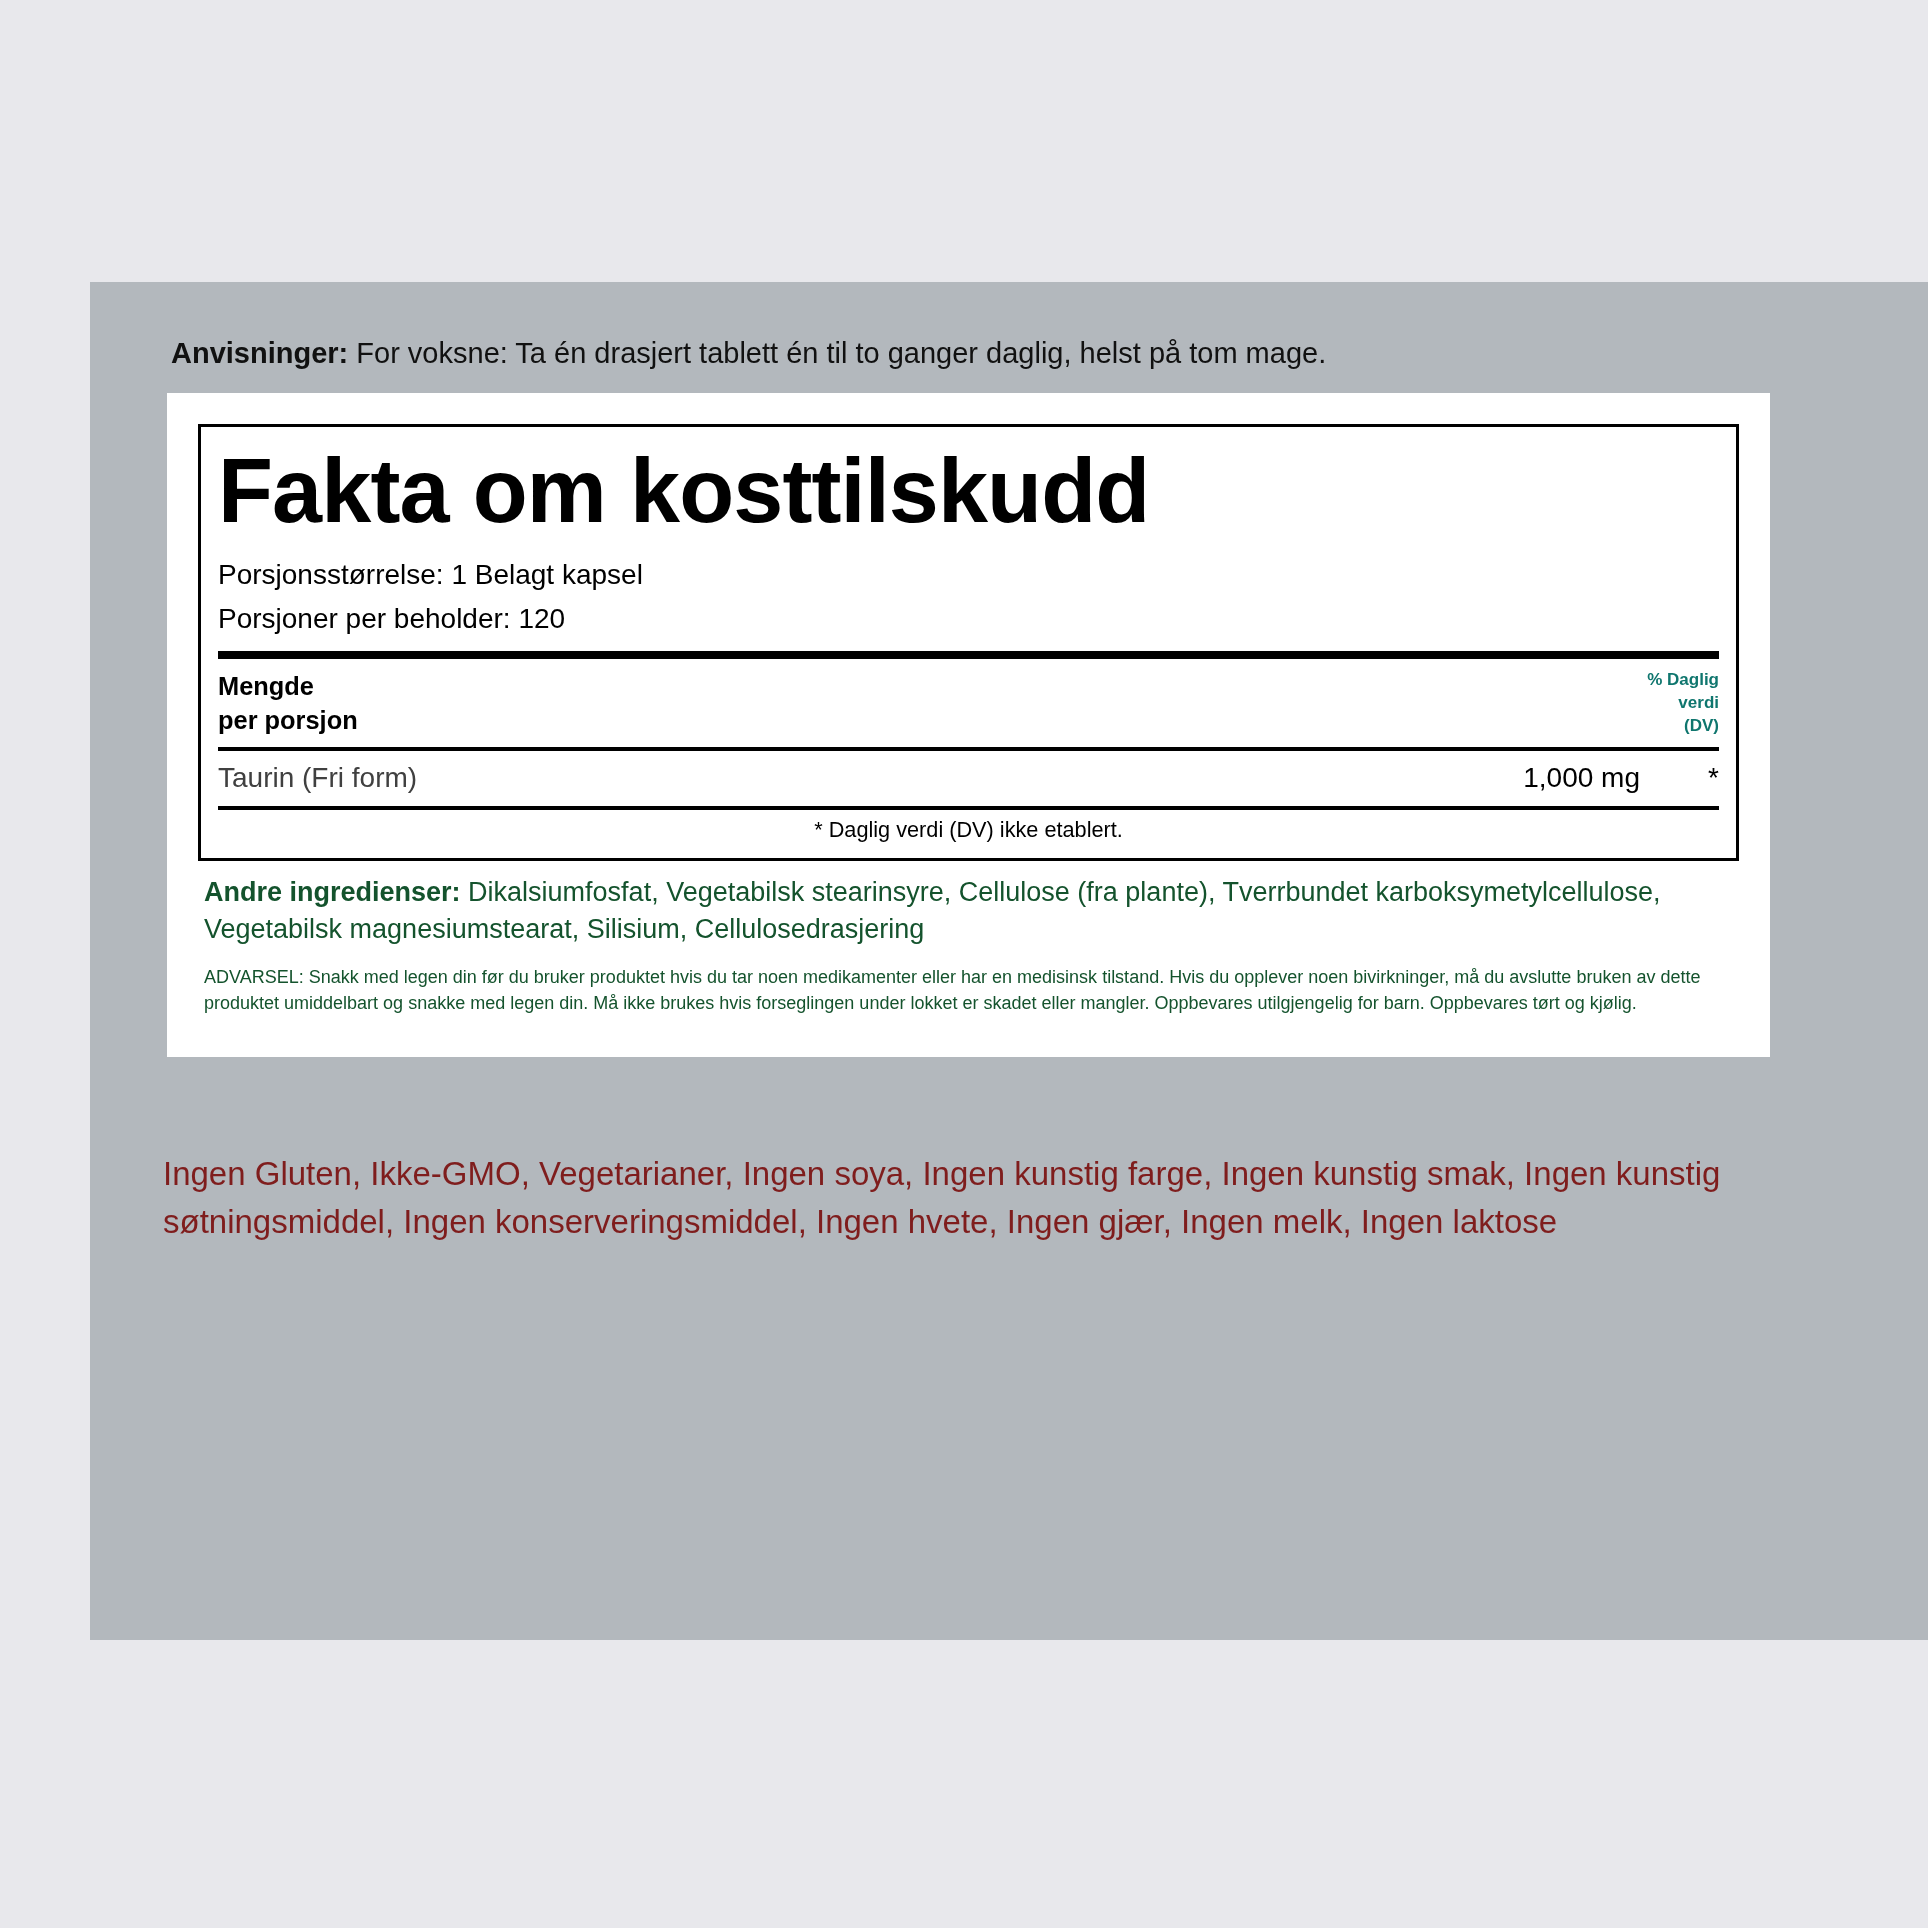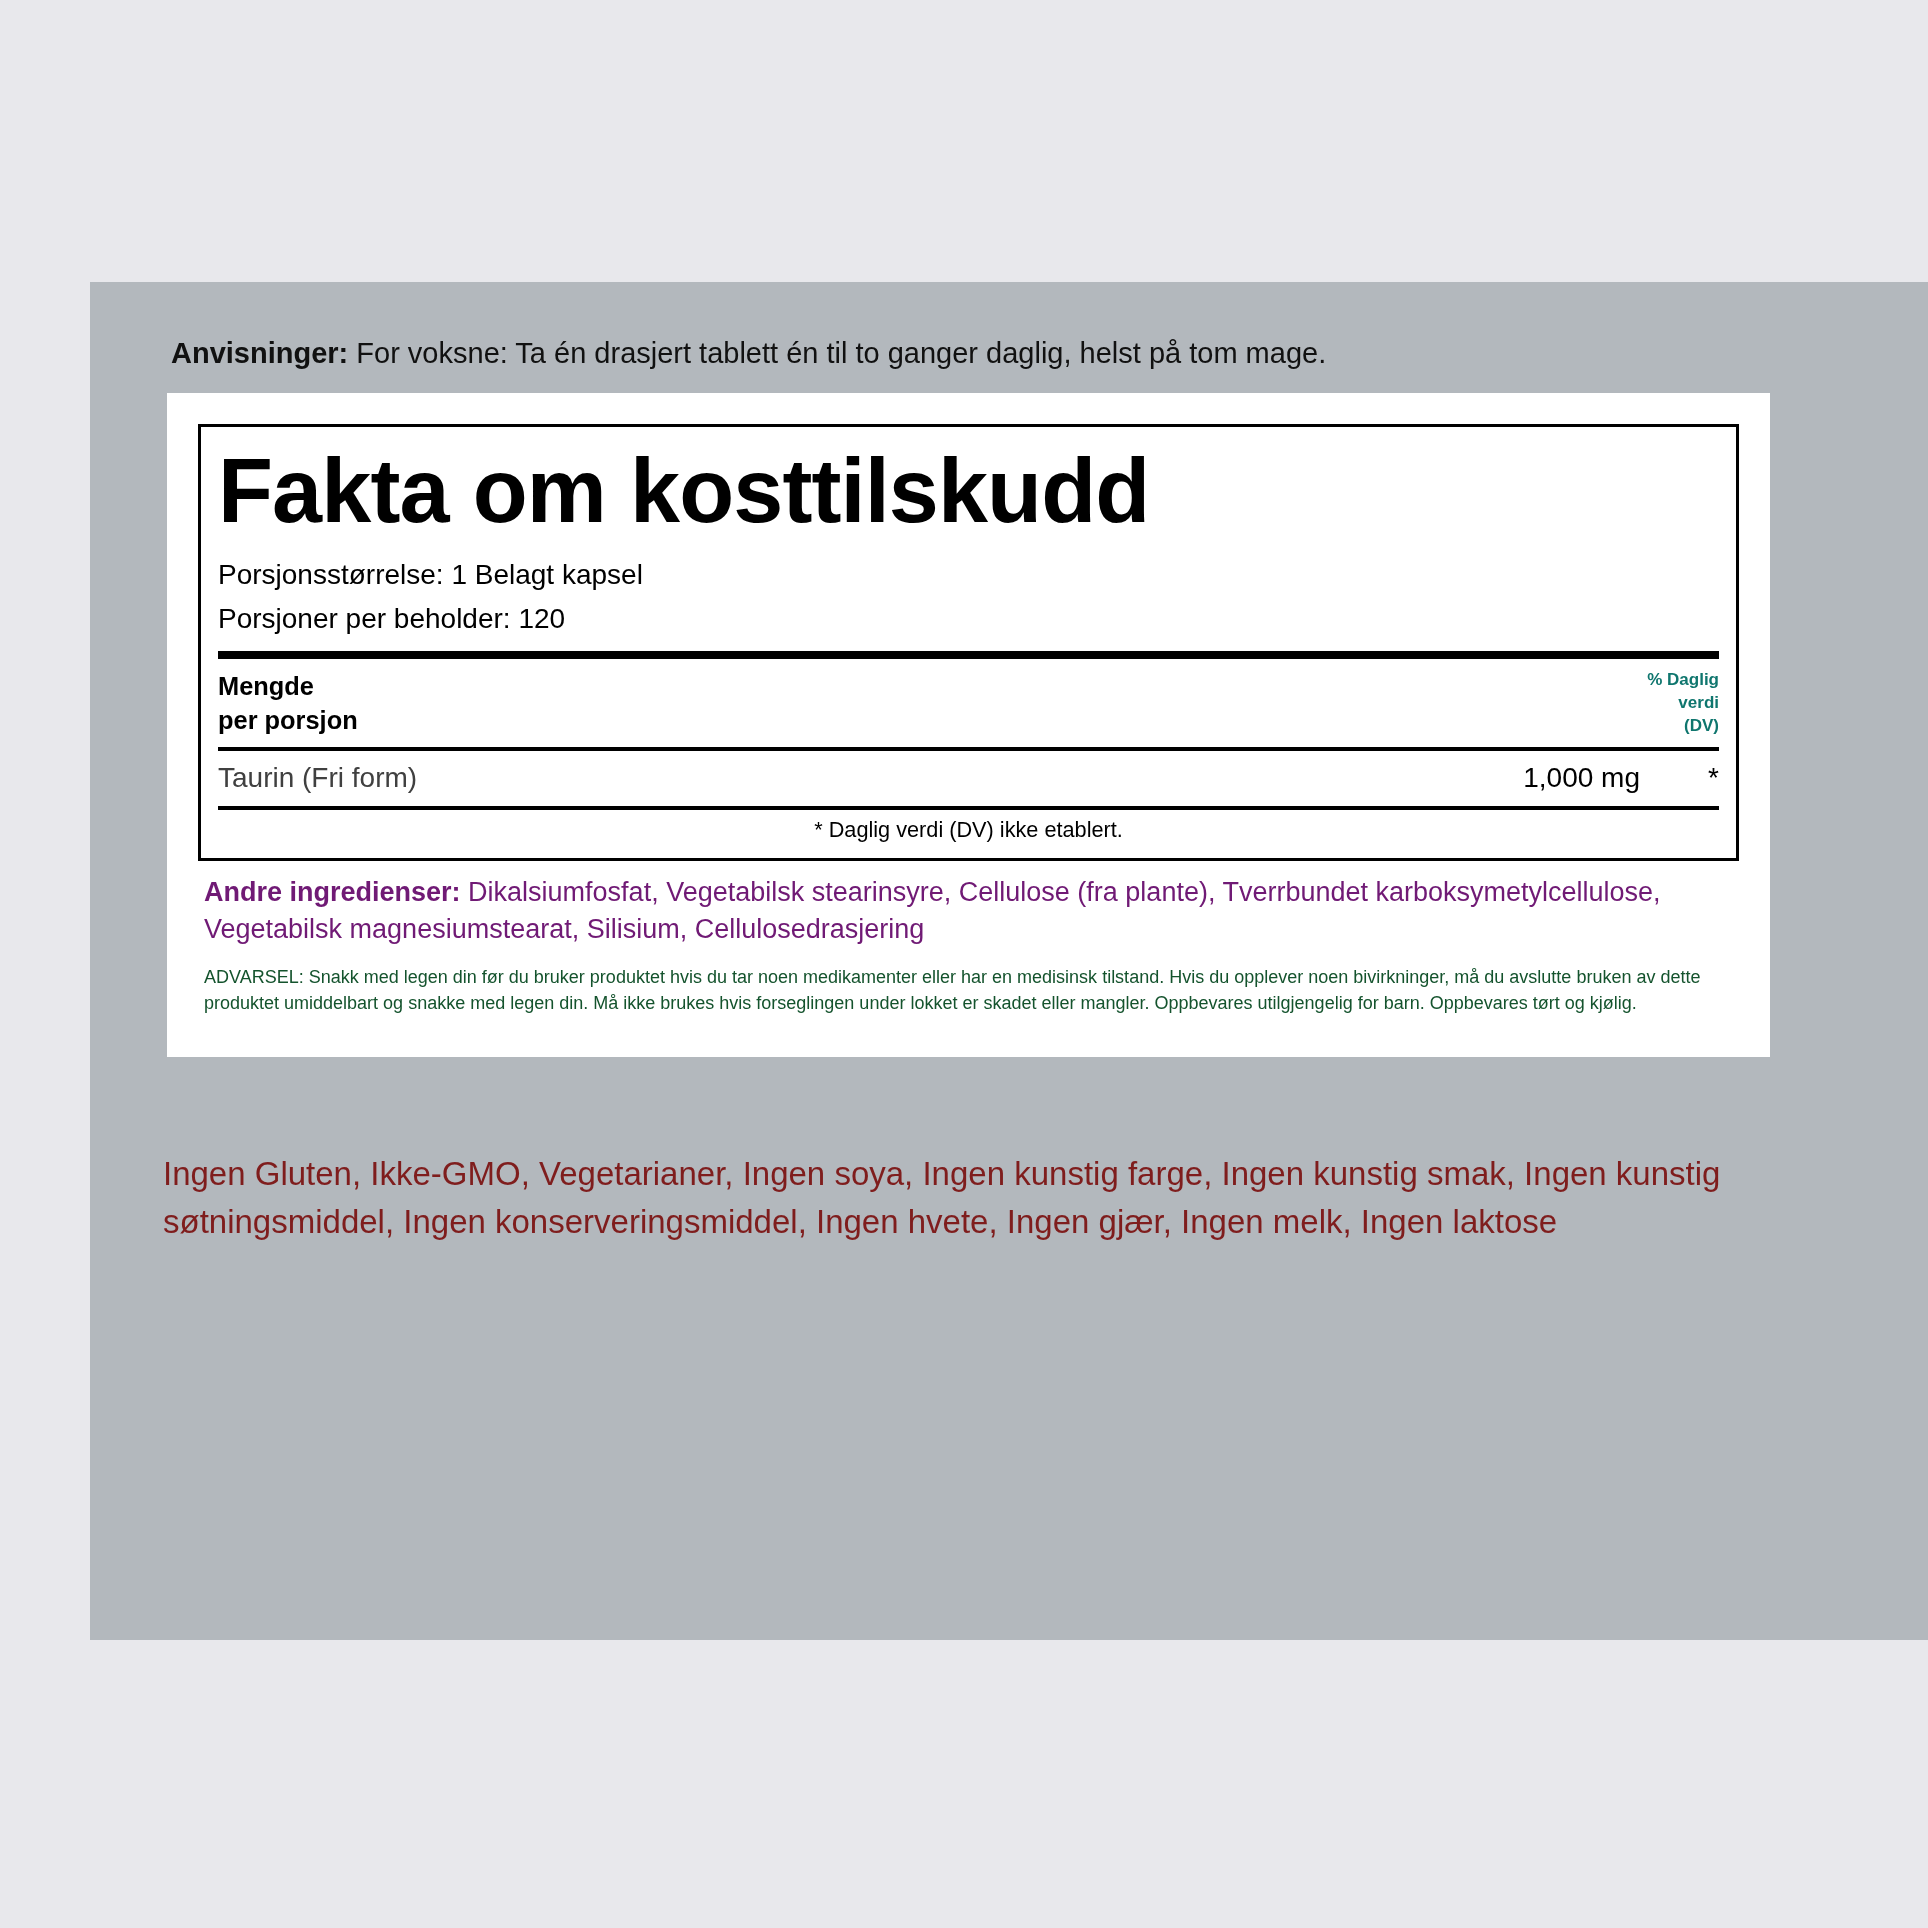--- a/index.html
+++ b/index.html
@@ -135,21 +135,21 @@
     color: #000;
     padding: 7.5px 0 5.6px 0;
     text-align: center;
   }
 
   
   .other-block {
     padding: 13px 21px 0 21px;
     font-size: 27px;
     line-height: 1.37;
-    color: #701a75;
+    color: #14532d;
   }
   .other-block .bold {
     font-weight: bold;
   }
   .warning-block {
     padding: 17px 21px 24.5px 21px;
     font-size: 18px;
     line-height: 1.42;
     color: #14532d;
   }

